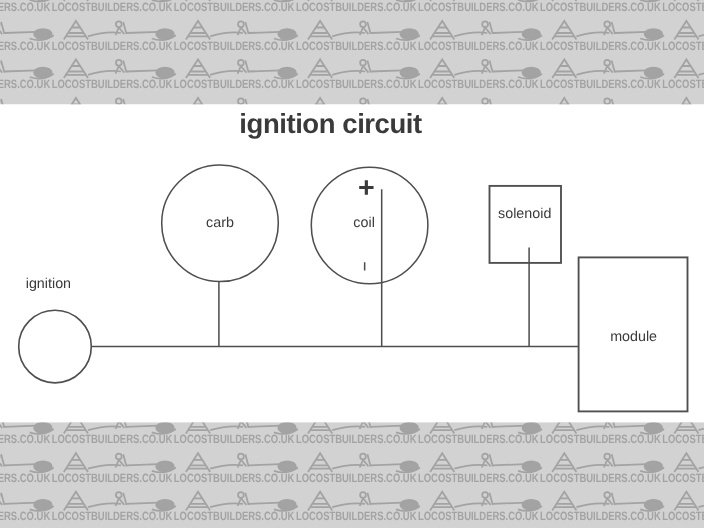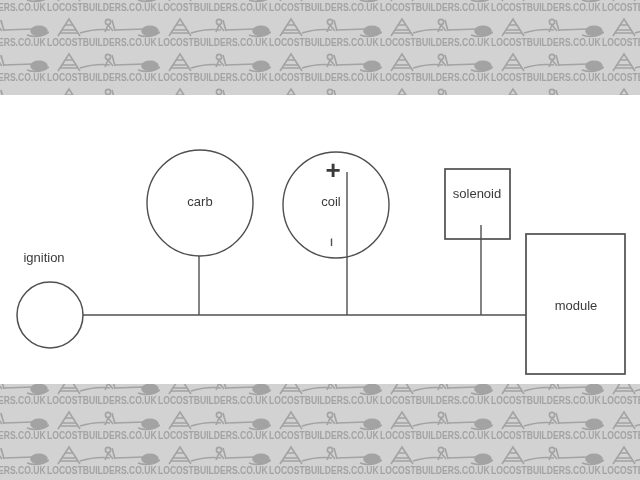--- a/index.html
+++ b/index.html
@@ -421,20 +421,21 @@
             <path d="M56 10 L53 17 M56 10 L61 16 M60 5 L63 16"></path>
             <path d="M63 15 L92 14"></path>
             <ellipse cx="98" cy="16" rx="8" ry="4.6" fill="currentColor" stroke="none" style="fill:var(--wm-mark,#a3a3a3)"></ellipse>
             <path d="M86 20 Q98 24 108 17"></path>
           </svg>
         </div>
       </div>
     </div>
 
   <div class="canvas">
+    <div class="title">ignition circuit</div>
 
     <svg class="diagram" width="640" height="289" viewBox="0 0 640 289">
 
       <circle class="shape" cx="50" cy="220" r="33" stroke-width="1.5"></circle>
       <text class="lbl" x="44" y="167" text-anchor="middle">ignition</text>
 
       <circle class="shape" cx="200" cy="108" r="53" stroke-width="1.4"></circle>
       <text class="lbl" x="200" y="111" text-anchor="middle">carb</text>
 
       <circle class="shape" cx="336" cy="110" r="53" stroke-width="1.4"></circle>

